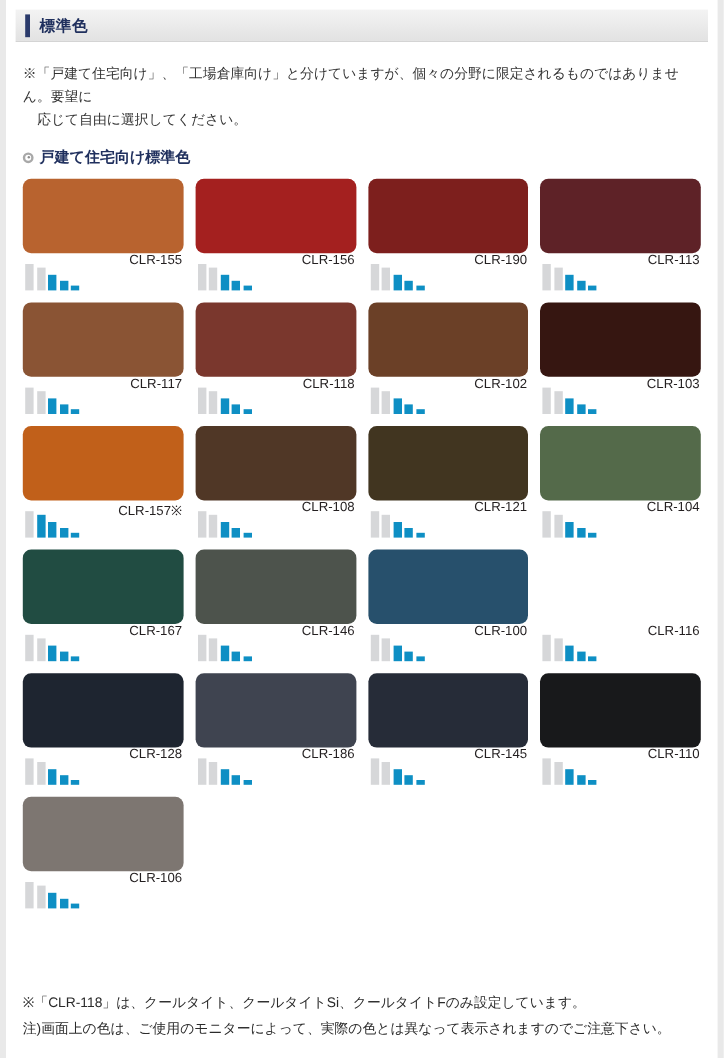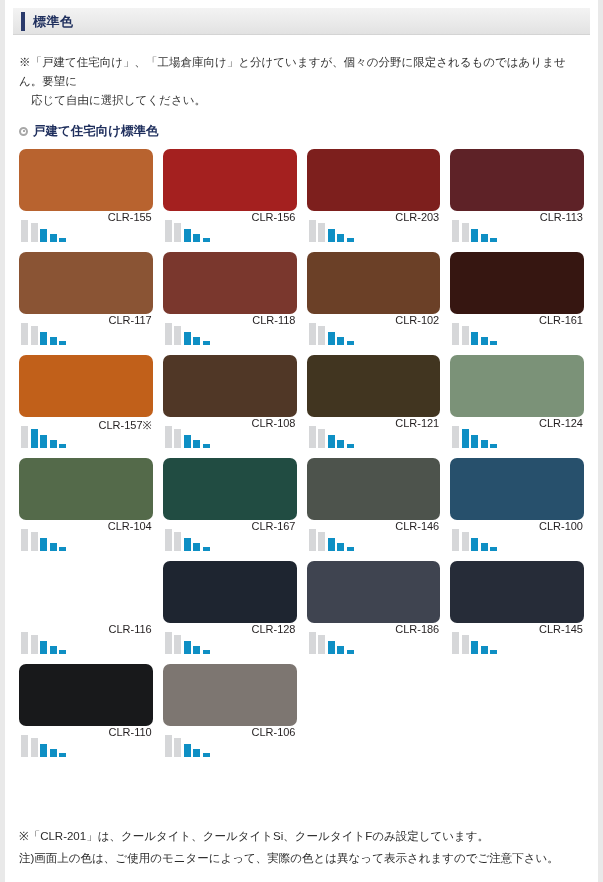--- a/index.html
+++ b/index.html
@@ -180,21 +180,21 @@
       <div class="cell">
         <div class="chip" style="background: rgb(125, 31, 29);"></div>
         <div class="cell-foot">
           <div class="bars">
             <i class="g" style="height: 22px; background: rgb(214, 215, 217);"></i>
             <i class="g" style="height: 19px; background: rgb(214, 215, 217);"></i>
             <i class="b" style="height: 13px; background: rgb(14, 143, 196);"></i>
             <i class="b" style="height: 8px; background: rgb(14, 143, 196);"></i>
             <i class="b" style="height: 4px; background: rgb(14, 143, 196);"></i>
           </div>
-          <span class="chip-label">CLR-203</span>
+          <span class="chip-label">CLR-190</span>
         </div>
       </div>
       <div class="cell">
         <div class="chip" style="background: rgb(94, 34, 39);"></div>
         <div class="cell-foot">
           <div class="bars">
             <i class="g" style="height: 22px; background: rgb(214, 215, 217);"></i>
             <i class="g" style="height: 19px; background: rgb(214, 215, 217);"></i>
             <i class="b" style="height: 13px; background: rgb(14, 143, 196);"></i>
             <i class="b" style="height: 8px; background: rgb(14, 143, 196);"></i>
@@ -245,21 +245,21 @@
       <div class="cell">
         <div class="chip" style="background: rgb(54, 22, 17);"></div>
         <div class="cell-foot">
           <div class="bars">
             <i class="g" style="height: 22px; background: rgb(214, 215, 217);"></i>
             <i class="g" style="height: 19px; background: rgb(214, 215, 217);"></i>
             <i class="b" style="height: 13px; background: rgb(14, 143, 196);"></i>
             <i class="b" style="height: 8px; background: rgb(14, 143, 196);"></i>
             <i class="b" style="height: 4px; background: rgb(14, 143, 196);"></i>
           </div>
-          <span class="chip-label">CLR-161</span>
+          <span class="chip-label">CLR-103</span>
         </div>
       </div>
       <div class="cell">
         <div class="chip" style="background: rgb(193, 96, 26);"></div>
         <div class="cell-foot">
           <div class="bars">
             <i class="g" style="height: 22px; background: rgb(214, 215, 217);"></i>
             <i class="b" style="height: 19px; background: rgb(14, 143, 196);"></i>
             <i class="b" style="height: 13px; background: rgb(14, 143, 196);"></i>
             <i class="b" style="height: 8px; background: rgb(14, 143, 196);"></i>
@@ -288,33 +288,20 @@
             <i class="g" style="height: 22px; background: rgb(214, 215, 217);"></i>
             <i class="g" style="height: 19px; background: rgb(214, 215, 217);"></i>
             <i class="b" style="height: 13px; background: rgb(14, 143, 196);"></i>
             <i class="b" style="height: 8px; background: rgb(14, 143, 196);"></i>
             <i class="b" style="height: 4px; background: rgb(14, 143, 196);"></i>
           </div>
           <span class="chip-label">CLR-121</span>
         </div>
       </div>
       <div class="cell">
-        <div class="chip" style="background: rgb(123, 146, 120);"></div>
-        <div class="cell-foot">
-          <div class="bars">
-            <i class="g" style="height: 22px; background: rgb(214, 215, 217);"></i>
-            <i class="b" style="height: 19px; background: rgb(14, 143, 196);"></i>
-            <i class="b" style="height: 13px; background: rgb(14, 143, 196);"></i>
-            <i class="b" style="height: 8px; background: rgb(14, 143, 196);"></i>
-            <i class="b" style="height: 4px; background: rgb(14, 143, 196);"></i>
-          </div>
-          <span class="chip-label">CLR-124</span>
-        </div>
-      </div>
-      <div class="cell">
         <div class="chip" style="background: rgb(84, 106, 74);"></div>
         <div class="cell-foot">
           <div class="bars">
             <i class="g" style="height: 22px; background: rgb(214, 215, 217);"></i>
             <i class="g" style="height: 19px; background: rgb(214, 215, 217);"></i>
             <i class="b" style="height: 13px; background: rgb(14, 143, 196);"></i>
             <i class="b" style="height: 8px; background: rgb(14, 143, 196);"></i>
             <i class="b" style="height: 4px; background: rgb(14, 143, 196);"></i>
           </div>
           <span class="chip-label">CLR-104</span>
@@ -433,17 +420,17 @@
             <i class="b" style="height: 13px; background: rgb(14, 143, 196);"></i>
             <i class="b" style="height: 8px; background: rgb(14, 143, 196);"></i>
             <i class="b" style="height: 4px; background: rgb(14, 143, 196);"></i>
           </div>
           <span class="chip-label">CLR-106</span>
         </div>
       </div>
     </div>
 
   <div class="footer-notes">
-    <p>※「CLR-201」は、クールタイト、クールタイトSi、クールタイトFのみ設定しています。</p>
+    <p>※「CLR-118」は、クールタイト、クールタイトSi、クールタイトFのみ設定しています。</p>
     <p>注)画面上の色は、ご使用のモニターによって、実際の色とは異なって表示されますのでご注意下さい。</p>
   </div>
 
 </div>
 
 </body></html>

